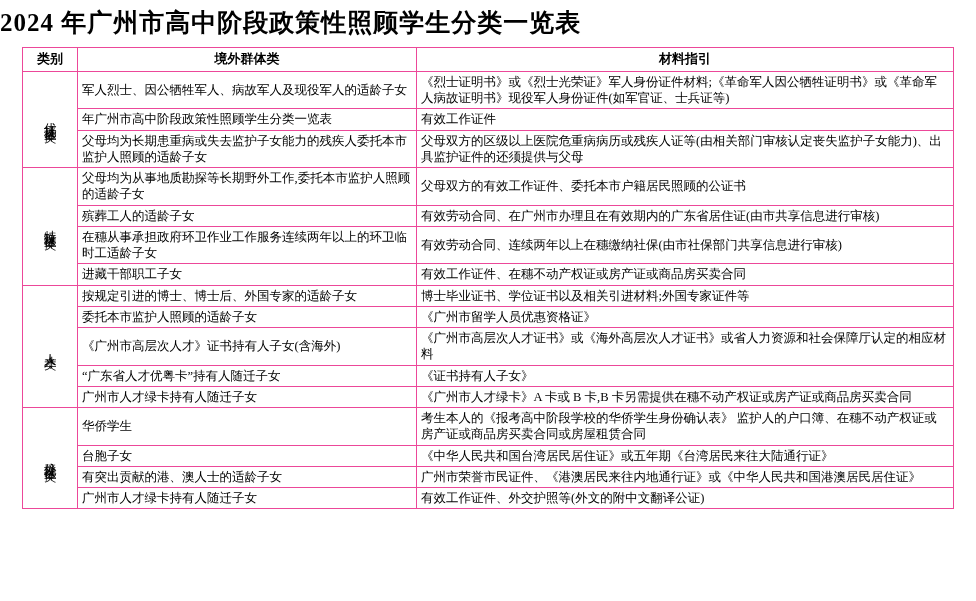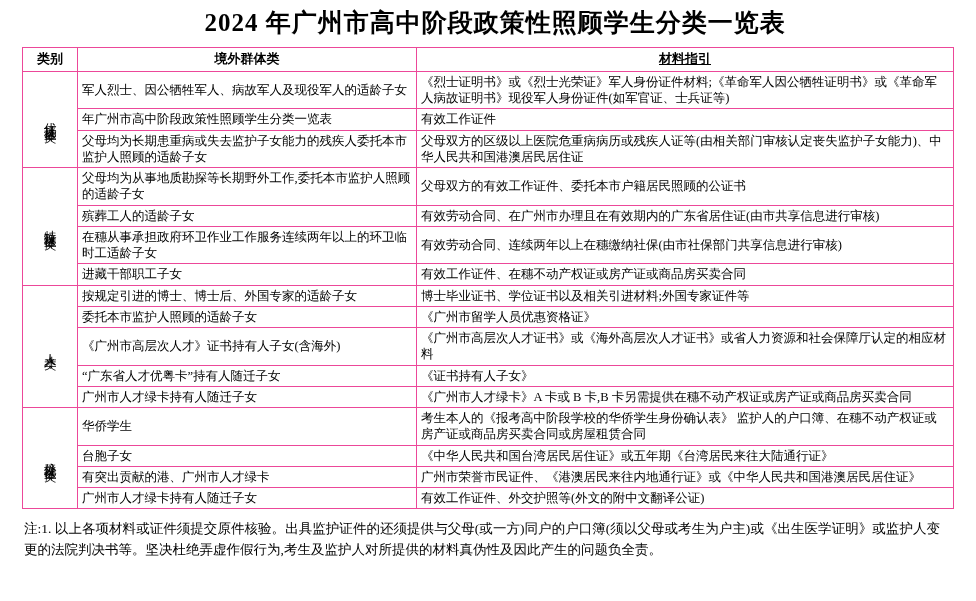--- a/index.html
+++ b/index.html
@@ -14,25 +14,24 @@
     color: #000000;
     overflow: hidden;
   }
   .page {
     position: relative;
     width: 976px;
     height: 601px;
     box-sizing: border-box;
   }
   .doc-title {
-    text-align: center;
     font-size: 25px;
     font-weight: bold;
     letter-spacing: 1px;
-    margin: 6px 0 8px 14px;
+    margin: 6px 0 8px 0;
     font-family: "Liberation Serif", "DejaVu Serif", serif;
   }
   table.main {
     border-collapse: collapse;
     margin: 0 auto;
     width: 906px;
     table-layout: fixed;
   }
   table.main td, table.main th {
     border: 1px solid #ec4899;
@@ -59,21 +58,20 @@
     letter-spacing: 2px;
     display: inline-block;
     line-height: 1.15;
     font-size: 12.5px;
   }
   .col-type {
     width: 330px;
   }
   .col-guide {
     width: 528px;
-    text-decoration: underline;
   }
   td.type-cell {
     padding-left: 6px;
     padding-right: 4px;
   }
   td.guide-cell {
     padding-left: 6px;
     padding-right: 4px;
   }
   .notes {
@@ -114,21 +112,21 @@
         </td>
         <td class="type-cell">军人烈士、因公牺牲军人、病故军人及现役军人的适龄子女</td>
         <td class="guide-cell">《烈士证明书》或《烈士光荣证》军人身份证件材料;《革命军人因公牺牲证明书》或《革命军人病故证明书》现役军人身份证件(如军官证、士兵证等)</td>
       </tr>
       <tr>
         <td class="type-cell">年广州市高中阶段政策性照顾学生分类一览表</td>
         <td class="guide-cell">有效工作证件</td>
       </tr>
       <tr>
         <td class="type-cell">父母均为长期患重病或失去监护子女能力的残疾人委托本市监护人照顾的适龄子女</td>
-        <td class="guide-cell">父母双方的区级以上医院危重病病历或残疾人证等(由相关部门审核认定丧失监护子女能力)、中华人民共和国港澳居民居住证</td>
+        <td class="guide-cell">父母双方的区级以上医院危重病病历或残疾人证等(由相关部门审核认定丧失监护子女能力)、出具监护证件的还须提供与父母</td>
       </tr>
 
       <tr>
         <td class="col-cat" rowspan="4">
           <span class="cat-vert">特殊群体类</span>
         </td>
         <td class="type-cell">父母均为从事地质勘探等长期野外工作,委托本市监护人照顾的适龄子女</td>
         <td class="guide-cell">父母双方的有效工作证件、委托本市户籍居民照顾的公证书</td>
       </tr>
       <tr>
@@ -173,28 +171,27 @@
           <span class="cat-vert">境外群体类</span>
         </td>
         <td class="type-cell">华侨学生</td>
         <td class="guide-cell">考生本人的《报考高中阶段学校的华侨学生身份确认表》 监护人的户口簿、在穗不动产权证或房产证或商品房买卖合同或房屋租赁合同</td>
       </tr>
       <tr>
         <td class="type-cell">台胞子女</td>
         <td class="guide-cell">《中华人民共和国台湾居民居住证》或五年期《台湾居民来往大陆通行证》</td>
       </tr>
       <tr>
-        <td class="type-cell">有突出贡献的港、广州市人才绿卡</td>
+        <td class="type-cell">有突出贡献的港、澳人士的适龄子女</td>
         <td class="guide-cell">广州市荣誉市民证件、《港澳居民来往内地通行证》或《中华人民共和国港澳居民居住证》</td>
       </tr>
       <tr>
         <td class="type-cell">广州市人才绿卡持有人随迁子女</td>
         <td class="guide-cell">有效工作证件、外交护照等(外文的附中文翻译公证)</td>
       </tr>
 
     </tbody>
   </table>
 
   <div class="notes">
-    <p class="note-indent">注:1. 以上各项材料或证件须提交原件核验。出具监护证件的还须提供与父母(或一方)同户的户口簿(须以父母或考生为户主)或《出生医学证明》或监护人变更的法院判决书等。坚决杜绝弄虚作假行为,考生及监护人对所提供的材料真伪性及因此产生的问题负全责。</p>
   </div>
 
 </div>
 
 </body></html>

